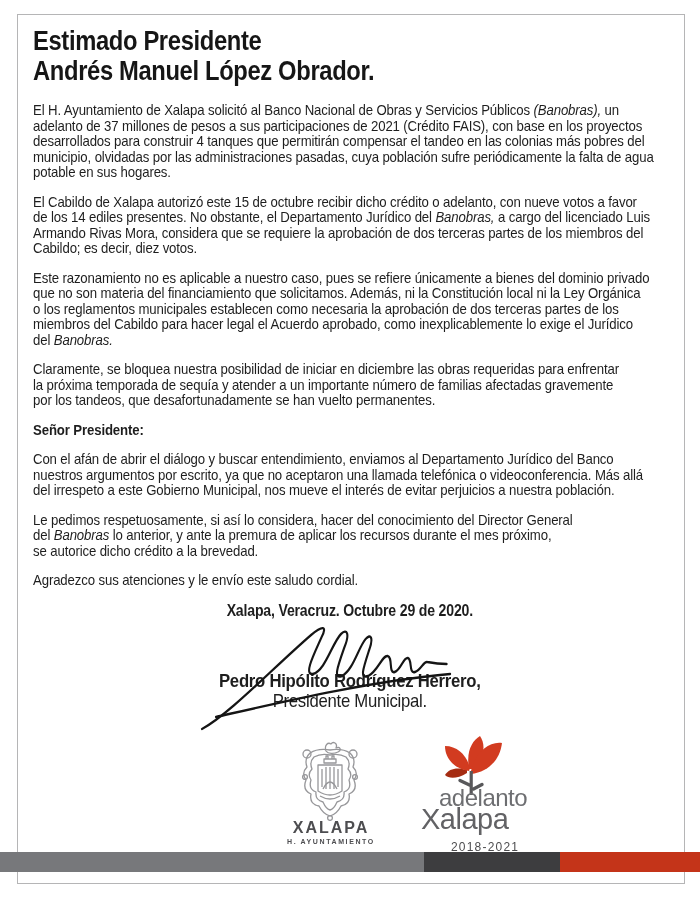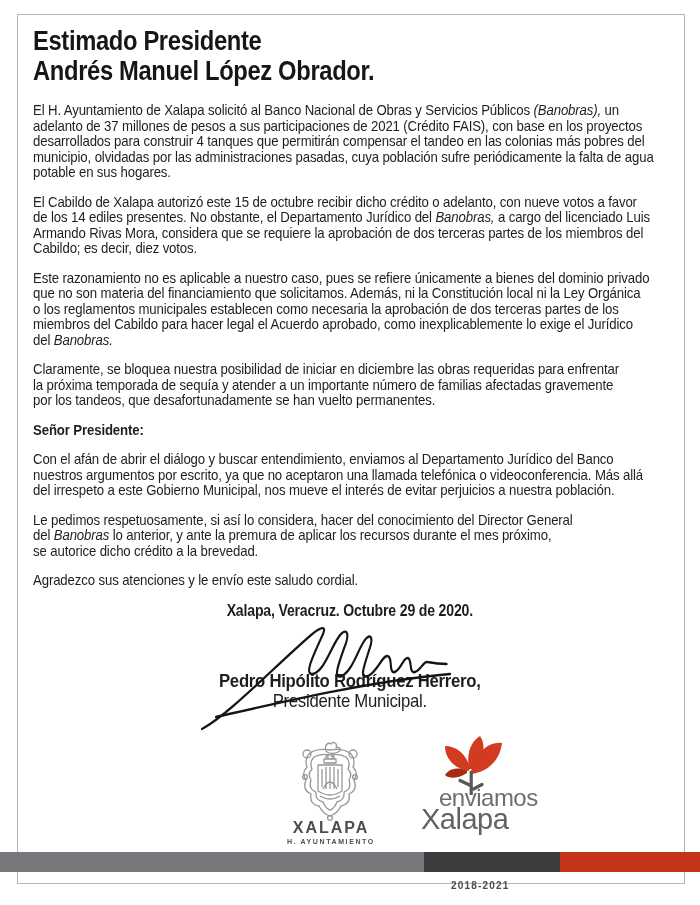--- a/index.html
+++ b/index.html
@@ -55,21 +55,21 @@
   .flower-svg{position:absolute;left:441px;top:735px;width:62px;height:60px;}
   .florece-word{
     position:absolute;left:439px;top:784px;font-size:24px;color:#6d6e71;
     letter-spacing:-0.5px;
   }
   .florece-xalapa{
     position:absolute;left:421px;top:803px;font-size:29px;color:#626265;
     letter-spacing:-0.5px;
   }
   .florece-years{
-    position:absolute;left:451px;top:880px;font-size:10px;font-weight:bold;
+    position:absolute;left:451px;top:840px;font-size:12px;font-weight:normal;
     letter-spacing:1.2px;color:#4c4c4e;
   }
   
   .bar{position:absolute;top:852px;height:20px;}
   .bar-gray{left:0;width:424px;background:#77787b;}
   .bar-dark{left:424px;width:136px;background:#3d3d3f;}
   .bar-red{left:560px;width:140px;background:#c43419;}
 </style>
 </head>
 <body>
@@ -145,19 +145,19 @@
 
 <svg class="flower-svg" viewBox="0 0 62 60" xmlns="http://www.w3.org/2000/svg">
   <path d="M26 38 C16 44 8 44 4 40 C8 33 17 32 26 35 Z" fill="#a52c12"></path>
   <path d="M28 36 C14 34 4 24 4 11 C17 11 26 21 29 33 Z" fill="#d23b20"></path>
   <path d="M28 34 C25 16 31 6 39 1 C46 11 42 26 31 34 Z" fill="#d23b20"></path>
   <path d="M30 36 C34 18 48 6 61 8 C59 25 47 37 30 39 Z" fill="#d23b20"></path>
   <rect x="28.6" y="36" width="3.2" height="24" fill="#58585a"></rect>
   <path d="M28.5 50 L19 45.5" stroke="#58585a" stroke-width="3.4" stroke-linecap="round"></path>
   <path d="M32.5 54 L41 49.5" stroke="#58585a" stroke-width="3.4" stroke-linecap="round"></path>
 </svg>
-<div class="florece-word">enviamos</div>
+<div class="florece-word">adelanto</div>
 <div class="florece-xalapa">Xalapa</div>
 <div class="florece-years">2018-2021</div>
 
 <div class="bar bar-gray"></div>
 <div class="bar bar-dark"></div>
 <div class="bar bar-red"></div>
 
 </body></html>

